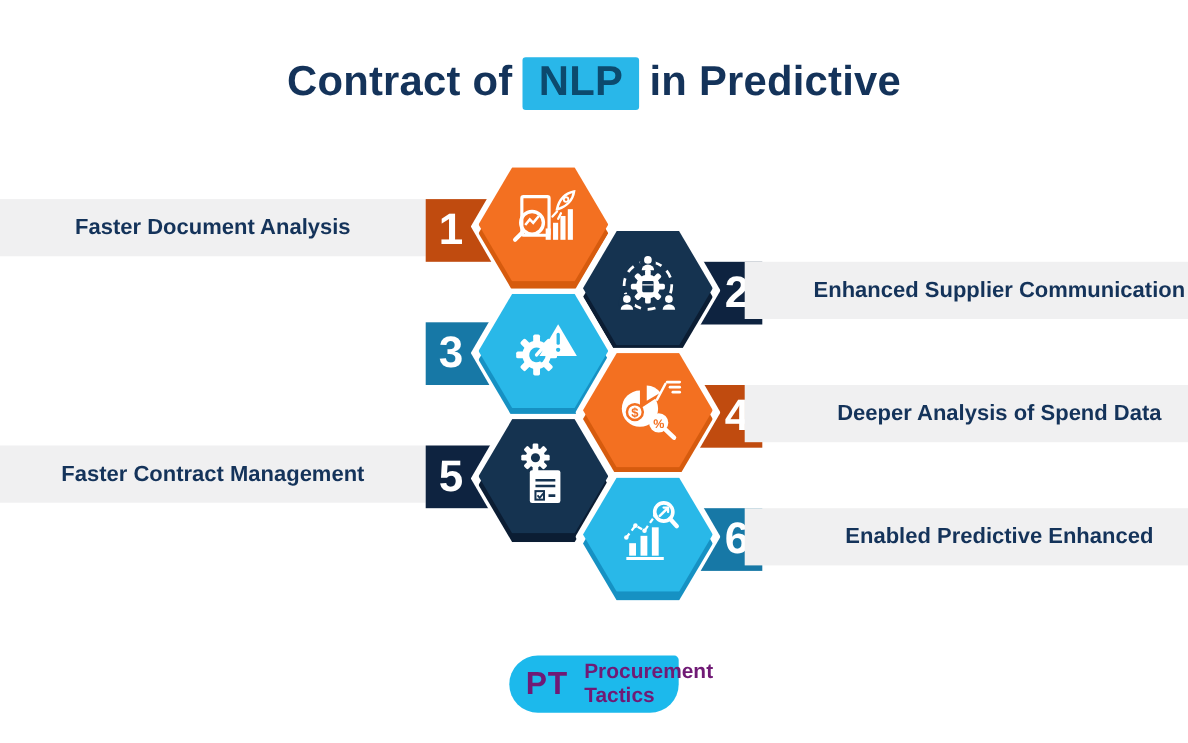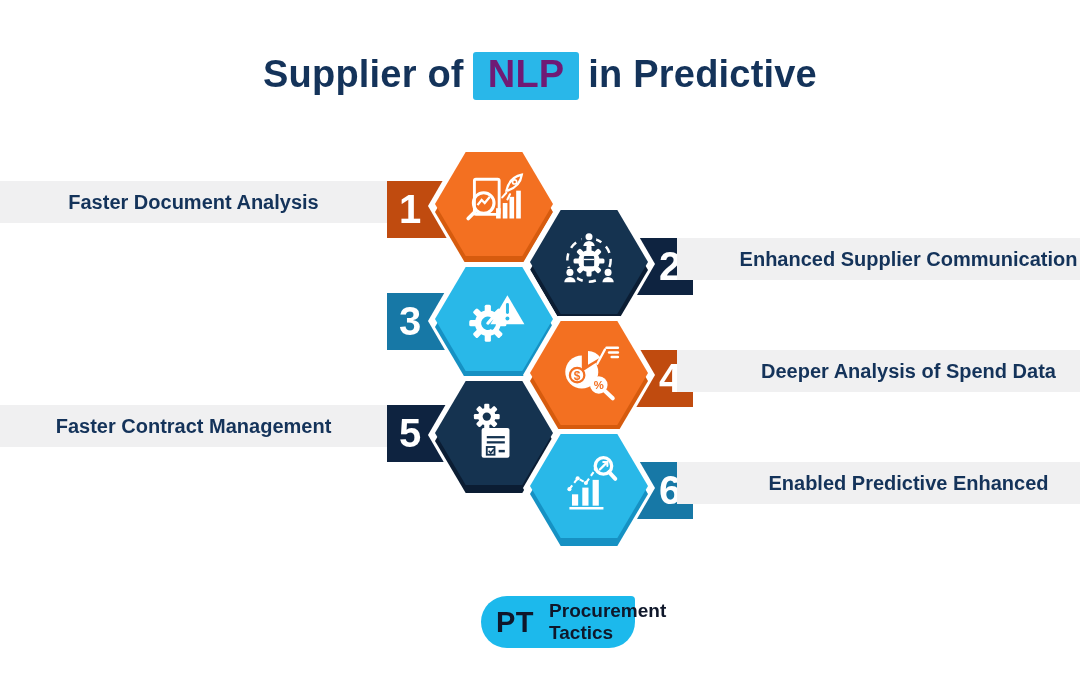--- a/index.html
+++ b/index.html
@@ -2,26 +2,26 @@
 <html><head>
 <meta charset="utf-8">
 <style>
   html,body{margin:0;padding:0;background:#fff;}
   .canvas{position:relative;width:1080px;height:675px;background:#ffffff;overflow:hidden;
           font-family:"Liberation Sans","DejaVu Sans",sans-serif;}
 
   
   .title{position:absolute;top:52px;left:0;width:1080px;text-align:center;
          font-size:38px;font-weight:800;color:#14335A;letter-spacing:.2px;}
-  .title .badge{display:inline-block;background:#29B7E9;color:#701a75;
+  .title .badge{display:inline-block;background:#29B7E9;color:#0c4a6e;
                 padding:3px 15px 7px;border-radius:3px;margin:0 9px;line-height:1;}
 
   
   .row{position:absolute;height:57px;z-index:1;}
-  .graybar{position:absolute;top:0;height:42px;background:#F0F0F1;
+  .graybar{position:absolute;top:0;height:52px;background:#F0F0F1;
            display:flex;align-items:center;justify-content:center;}
   .rowlabel{font-size:20px;font-weight:700;color:#14335A;white-space:nowrap;}
   .nblock{position:absolute;top:0;width:60px;height:57px;color:#fff;
           font-size:40px;font-weight:800;display:flex;align-items:center;justify-content:center;}
   .row.left{left:0;width:447px;}
   .row.left .graybar{left:0;width:387px;}
   .row.left .nblock{left:387px;padding-right:14px;box-sizing:border-box;}
   .row.right{left:633px;width:447px;}
   .row.right .graybar{left:44px;width:387px;padding-left:38px;}
   .row.right .nblock{left:0;padding-left:14px;box-sizing:border-box;}
@@ -33,34 +33,34 @@
   .hx.outline{left:0;top:0;width:132px;height:118px;background:#ffffff;}
   .hx.bevel{left:7px;top:13px;width:118px;height:104px;}
   .hx.main{left:7px;top:5px;width:118px;height:104px;}
   .hex-orange .main{background:#F37021;} .hex-orange .bevel{background:#D65B0E;}
   .hex-navy   .main{background:#153350;} .hex-navy   .bevel{background:#0B1D33;}
   .hex-cyan   .main{background:#29B8E8;} .hex-cyan   .bevel{background:#1691C3;}
   .hexicon{position:absolute;left:66px;top:57px;transform:translate(-50%,-50%);}
   .z1{z-index:2}.z2{z-index:3}.z3{z-index:4}.z4{z-index:5}.z5{z-index:6}.z6{z-index:7}
 
   
-  .logo{position:absolute;left:481px;top:596px;width:154px;height:52px;background:#1CB9EC;
+  .logo{position:absolute;left:463px;top:596px;width:154px;height:52px;background:#1CB9EC;
         border-radius:26px 4px 26px 26px;display:flex;align-items:center;
-        padding:0 10px 0 15px;box-sizing:border-box;color:#0f172a;}
+        padding:0 10px 0 15px;box-sizing:border-box;color:#701a75;}
   .logo .abbr{font-size:29px;font-weight:800;letter-spacing:.5px;}
   .logo .div{width:2px;height:34px;background:#fff;margin:0 7px 0 8px;}
   .logo .ltxt{font-size:19px;font-weight:600;line-height:1.15;}
 </style>
 </head>
 <body>
 
 <div class="canvas">
 
   <div class="title">
-    <span>Supplier of</span><span class="badge">NLP</span><span>in Predictive</span>
+    <span>Contract of</span><span class="badge">NLP</span><span>in Predictive</span>
   </div>
 
   <div class="row left" style="top:181px">
     <div class="graybar">
       <span class="rowlabel">Faster Document Analysis</span>
     </div>
     <div class="nblock nb-orange">1</div>
   </div>
 
   <div class="row right" style="top:238px">

